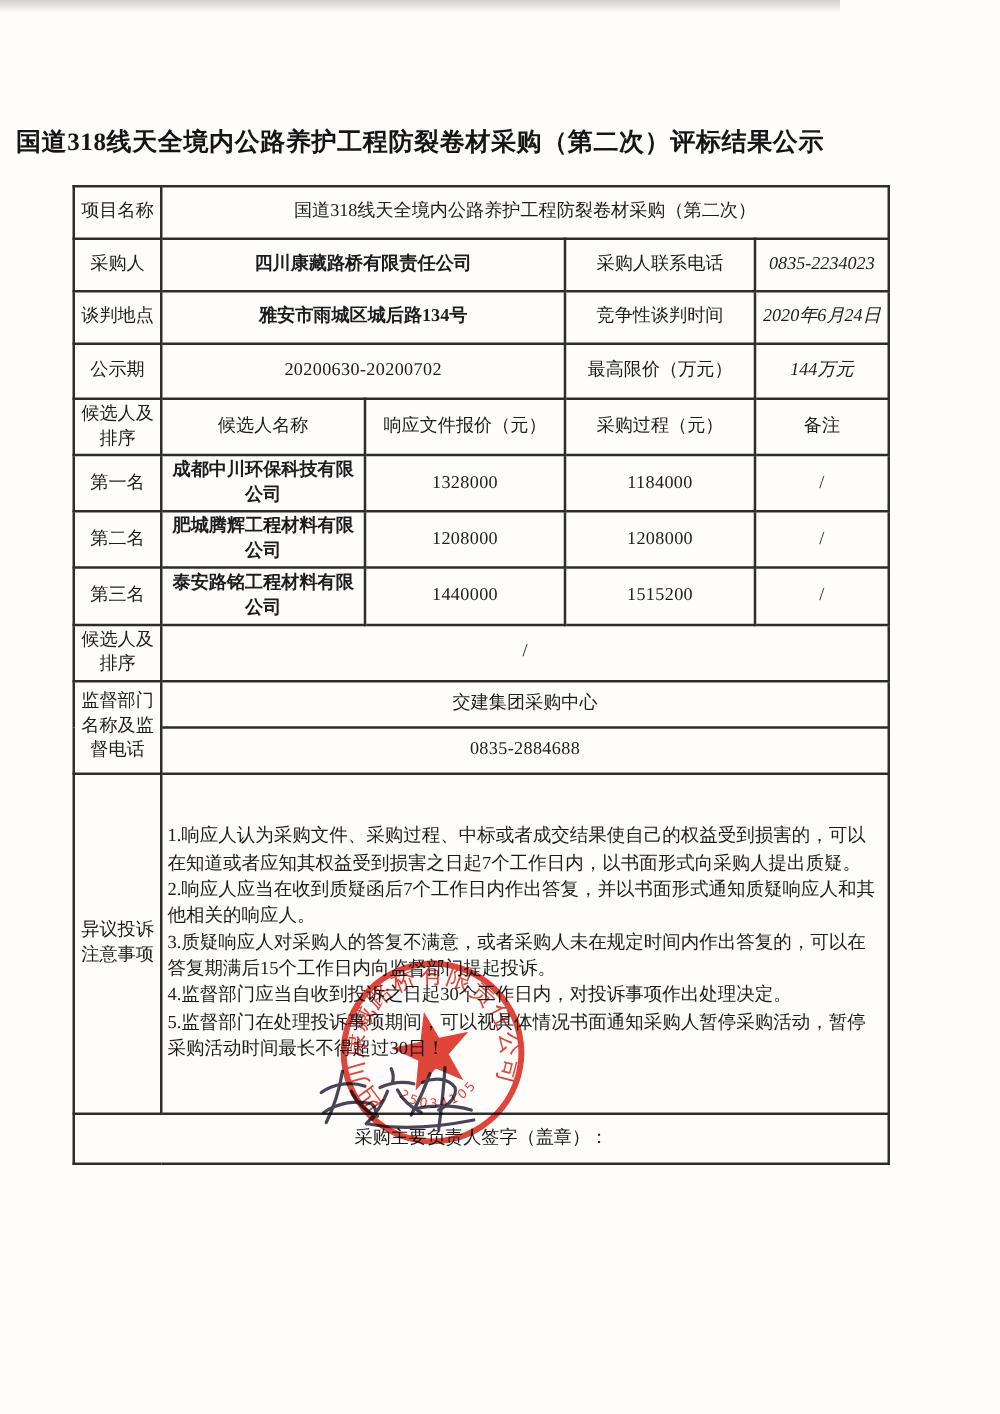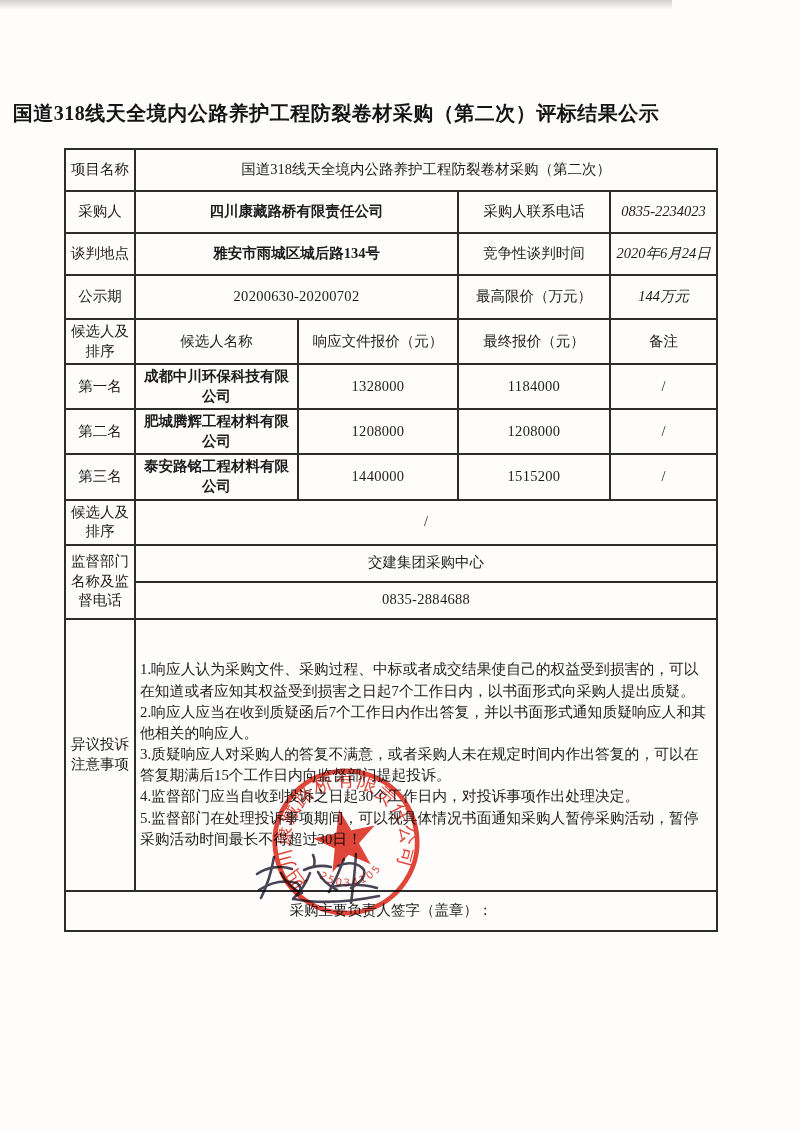--- a/index.html
+++ b/index.html
@@ -15,21 +15,21 @@
     content:"";position:absolute;top:0;left:0;right:0;height:10px;
     background:linear-gradient(180deg,rgba(120,116,112,.32),rgba(255,255,255,0));
     pointer-events:none;
   }
   .doc-title{
     position:absolute;top:100px;left:0;width:100%;
     text-align:center;font-size:20px;font-weight:bold;letter-spacing:.5px;
     color:#151515;
   }
   table.main{
-    position:absolute;left:64px;top:148px;width:652px;
+    position:absolute;left:58px;top:148px;width:652px;
     border-collapse:collapse;table-layout:fixed;
   }
   table.main td{
     border:2px solid #2e2d2c;
     padding:2px 4px;
     vertical-align:middle;
     text-align:center;
     font-size:14.5px;
     line-height:1.35;
     overflow:hidden;
@@ -101,21 +101,21 @@
       <td class="lbl">公示期</td>
       <td class="v-num" colspan="2">20200630-20200702</td>
       <td class="hdr">最高限价（万元）</td>
       <td class="v-small">144万元</td>
     </tr>
 
     <tr class="r37">
       <td class="lbl">候选人及排序</td>
       <td class="hdr">候选人名称</td>
       <td class="hdr">响应文件报价（元）</td>
-      <td class="hdr">最终报价（元）</td>
+      <td class="hdr">采购过程（元）</td>
       <td class="hdr">备注</td>
     </tr>
 
     <tr class="r40">
       <td class="lbl">第一名</td>
       <td class="v-name">成都中川环保科技有限公司</td>
       <td class="v-num">1328000</td>
       <td class="v-num">1184000</td>
       <td>/</td>
     </tr>

